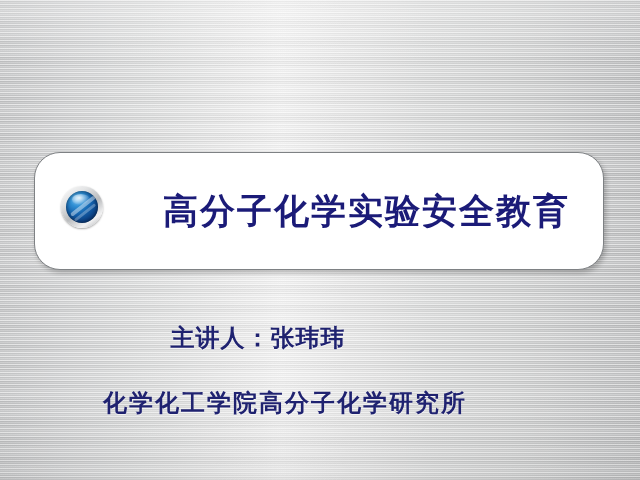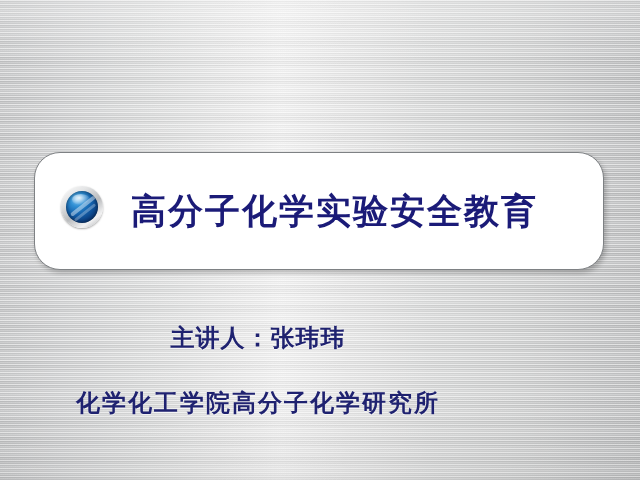--- a/index.html
+++ b/index.html
@@ -76,20 +76,21 @@
     top: 152px;
     width: 570px;
     height: 118px;
     box-sizing: border-box;
     background: #ffffff;
     border: 1px solid #7e8184;
     border-radius: 26px;
     box-shadow: 2px 3px 5px rgba(0,0,0,0.22);
     display: flex;
     align-items: center;
+    padding-left: 32px;
   }
 
   
   #title-icon {
     position: absolute;
     left: 26px;
     top: 33px;
     width: 42px;
     height: 42px;
   }
@@ -151,20 +152,21 @@
     text-shadow: 0 1px 0 rgba(255,255,255,0.55);
   }
   #presenter-line {
     top: 322px;
     font-size: 24px;
   }
   #affiliation-line {
     top: 387px;
     font-size: 24px;
     letter-spacing: 2px;
+    padding-left: 27px;
   }
 </style>
 </head>
 <body>
 
 <div id="slide">
 
   <div id="metal-vignette"></div>
 
   <div id="title-box">

